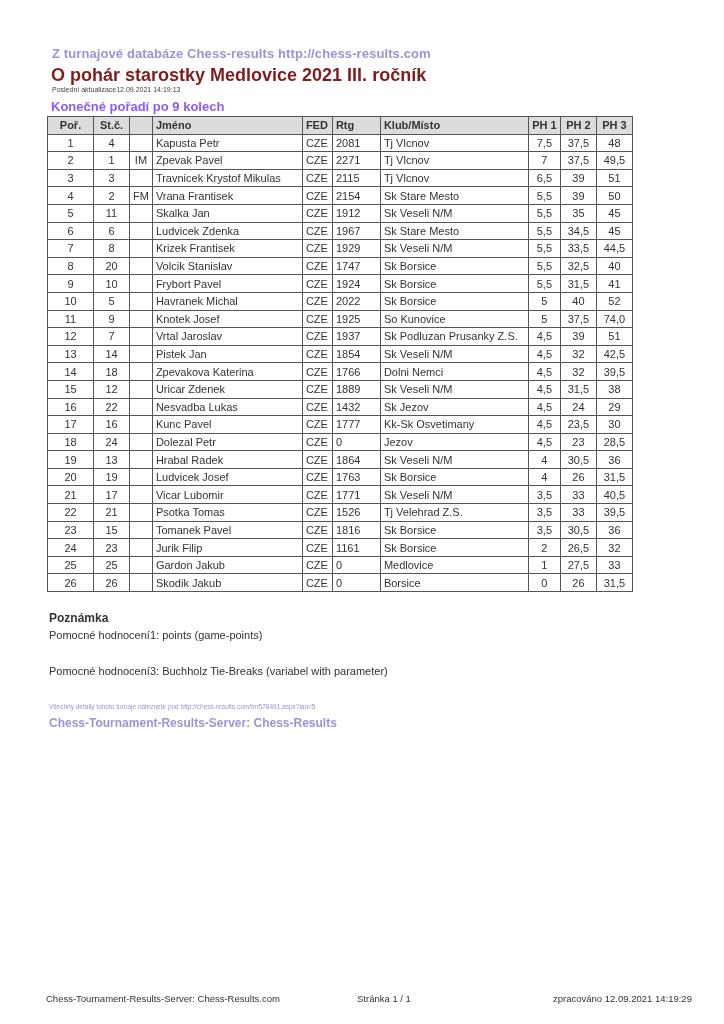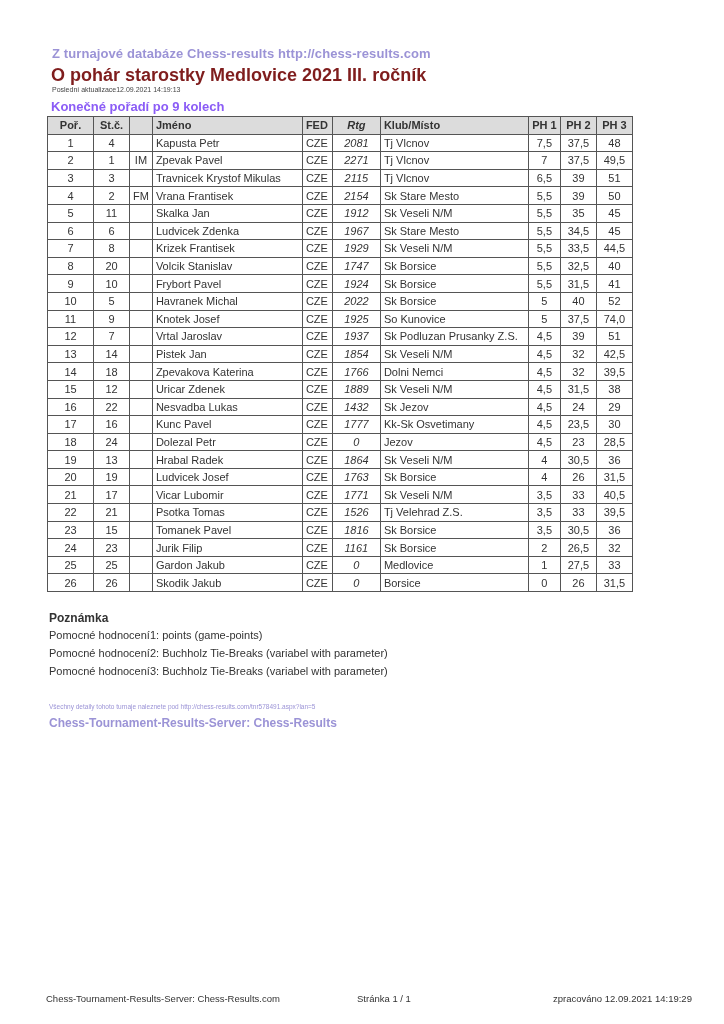--- a/index.html
+++ b/index.html
@@ -26,21 +26,21 @@
     table.standings {
       position: absolute; left: 47px; top: 116px; border-collapse: collapse;
       font-size: 11px; color: #333; table-layout: fixed;
     }
     table.standings th, table.standings td {
       border: 1px solid #555; height: 16.6px; padding: 0 3px; line-height: 16px;
       white-space: nowrap; overflow: hidden;
     }
     table.standings th { background: #dcdcdc; font-weight: bold; }
     .c { text-align: center; }
-    .r { text-align: center; font-style: italic; }
+    .r { text-align: left; }
     .l { text-align: left; }
     .note-title {
       position: absolute; left: 49px; top: 611px; font-size: 12px; font-weight: bold; color: #333;
     }
     .note-line {
       position: absolute; left: 49px; font-size: 11px; color: #333; white-space: nowrap;
     }
     .details-link {
       position: absolute; left: 49px; top: 703px; font-size: 6.5px; color: #9b93d6; white-space: nowrap;
     }
@@ -400,21 +400,20 @@
           <td class="l">Borsice</td>
           <td class="c">0</td>
           <td class="c">26</td>
           <td class="c">31,5</td>
         </tr>
       </tbody>
   </table>
 
   <div class="note-title">Poznámka</div>
   <div class="note-line" style="top:629px">Pomocné hodnocení1: points (game-points)</div>
-  <div class="note-line" style="top:647px">Pomocné hodnocení2: Buchholz Tie-Breaks (variabel with parameter)</div>
   <div class="note-line" style="top:665px">Pomocné hodnocení3: Buchholz Tie-Breaks (variabel with parameter)</div>
 
   <div class="details-link">Všechny detaily tohoto turnaje naleznete pod  http://chess-results.com/tnr578491.aspx?lan=5</div>
   <div class="server-link">Chess-Tournament-Results-Server: Chess-Results</div>
 
   <div class="footer" style="left:46px">Chess-Tournament-Results-Server: Chess-Results.com</div>
   <div class="footer" style="left:357px">Stránka 1 / 1</div>
   <div class="footer" style="left:553px">zpracováno 12.09.2021 14:19:29</div>
 </div>
 

